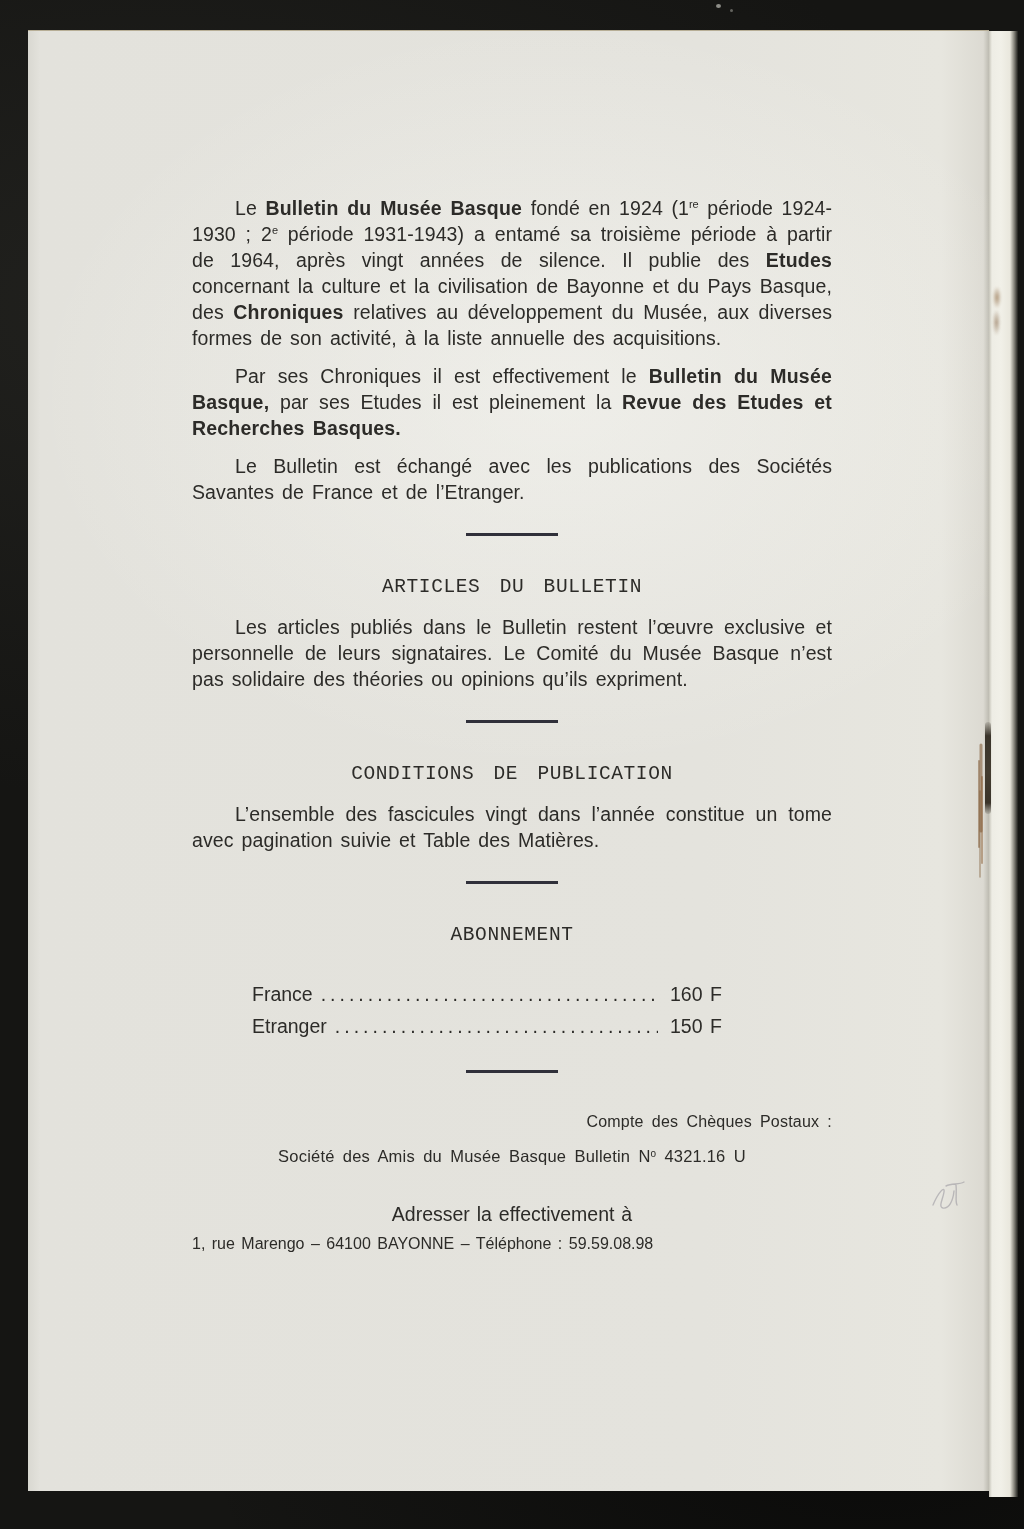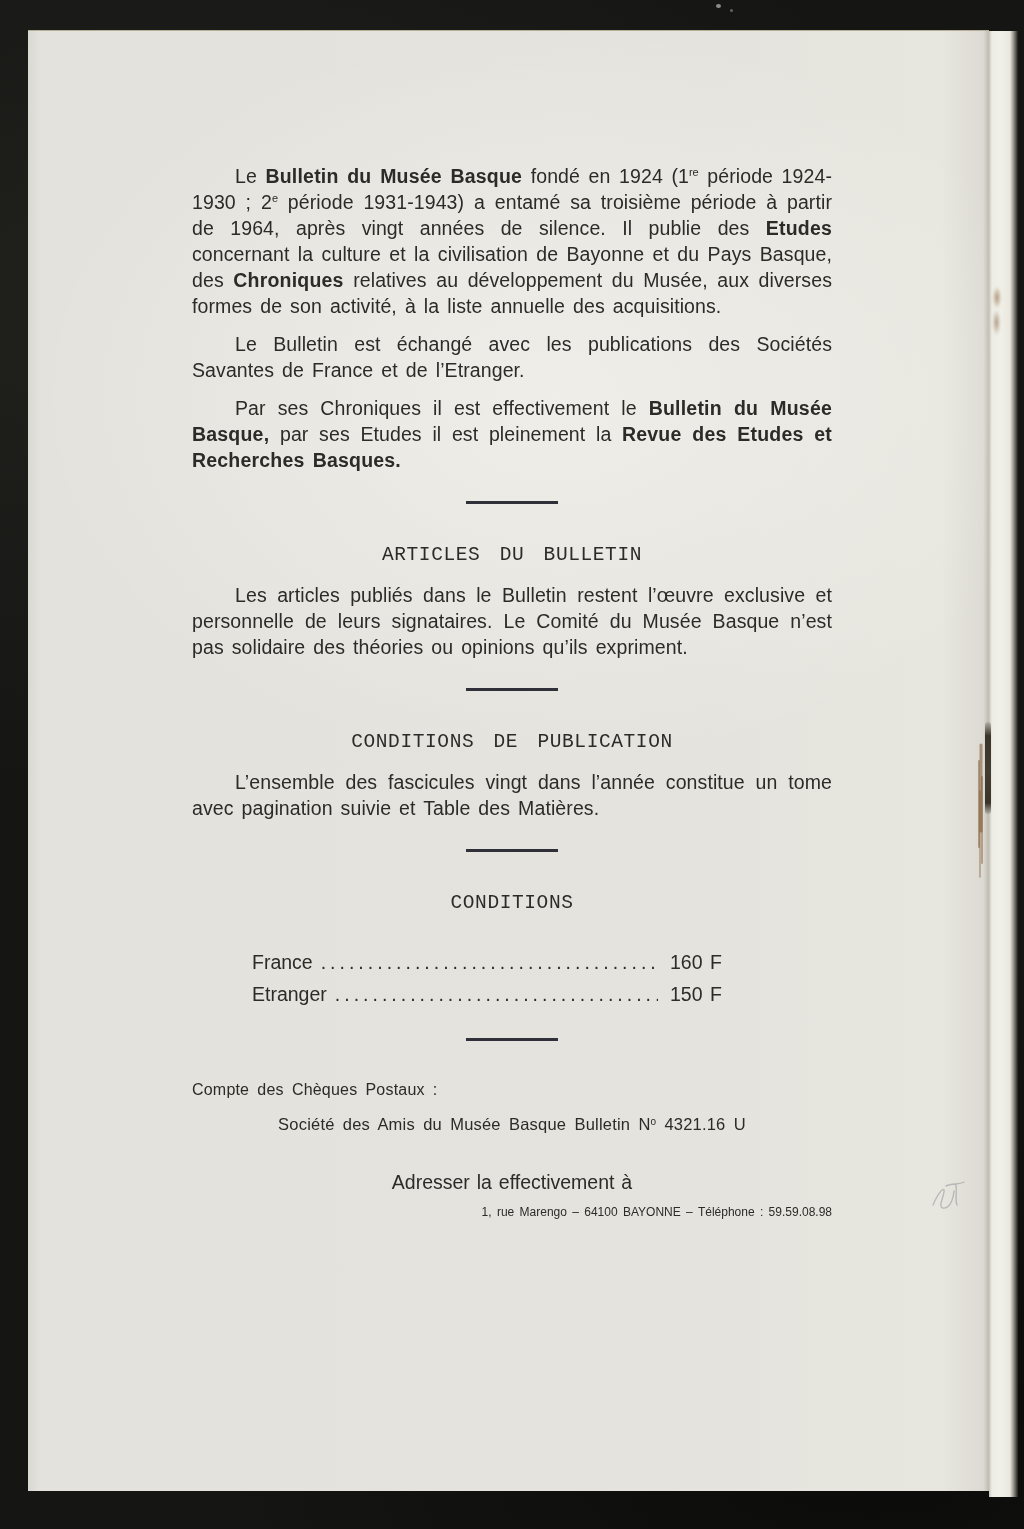--- a/index.html
+++ b/index.html
@@ -21,21 +21,21 @@
   .dust-2 { left: 730px; top: 9px; width: 3px; height: 3px; background: #64645f; }
 
   .paper {
     position: absolute; left: 28px; top: 30px; width: 961px; height: 1460px;
     background:
       radial-gradient(700px 500px at 55% 25%, rgba(252,252,248,0.45), transparent 75%),
       linear-gradient(to right, #d9d8d1 0px, #e3e2dc 12px, #e4e3dd 70%, #e7e6df 95%, #dcdad2 99.4%, #bdbbb1 100%);
     border-top: 1px solid #b7ae96;
   }
   .content {
-    position: absolute; left: 164px; top: 132px; width: 640px;
+    position: absolute; left: 164px; top: 164px; width: 640px;
     color: #2c2b28;
   }
   .para {
     margin: 0 0 12px 0;
     font-size: 19.5px; line-height: 26px;
     text-align: justify;
     word-spacing: 2.5px; letter-spacing: 0.1px;
   }
   .indent { text-indent: 43px; }
   .para b { letter-spacing: 0.2px; }
@@ -61,30 +61,30 @@
   }
   .sub-label { flex: none; }
   .sub-dots {
     flex: 1 1 auto; overflow: hidden; white-space: nowrap;
     letter-spacing: 4px; margin: 0 2px 0 8px;
   }
   .sub-price { flex: none; width: 52px; margin-left: 10px; text-align: left; }
 
   .ccp-line1 {
     margin: 0 0 12px 0; font-size: 16px; line-height: 22px;
-    text-align: left; word-spacing: 3.5px; letter-spacing: 0.2px;
+    text-align: right; word-spacing: 3.5px; letter-spacing: 0.2px;
   }
   .ccp-line2 {
     margin: 0; font-size: 16.5px; line-height: 22px;
     text-align: center; word-spacing: 3.5px; letter-spacing: 0.2px;
   }
   .ccp-line2 sup { font-size: 10px; top: -5px; }
   .addr-1 { margin: 34px 0 0 0; font-size: 19.5px; line-height: 27px; text-align: center; word-spacing: 1.5px; }
   .addr-2 { margin: 3px 0 0 0;  font-size: 19.5px; line-height: 27px; text-align: center; word-spacing: 1.5px; }
-  .addr-3 { margin: 5px 0 12px 0;  font-size: 12px;   line-height: 22px; text-align: right; word-spacing: 2px; }
+  .addr-3 { margin: 5px 0 12px 0;  font-size: 16px;   line-height: 22px; text-align: left; word-spacing: 2px; }
 
   .pencil {
     position: absolute; left: 898px; top: 1138px; width: 48px; height: 54px;
     opacity: 0.5;
   }
 
   .page-edge {
     position: absolute; left: 989px; top: 31px; width: 29px; height: 1466px;
     background: linear-gradient(to right,
       #c6c4b9 0px, #eeede5 3px, #f1f0e8 12px, #e9e7dd 21px,
@@ -113,37 +113,37 @@
 
 <div class="scan-bg">
   <span class="dust dust-1"></span>
   <span class="dust dust-2"></span>
 
   <section class="paper">
     <div class="content">
 
       <p class="para indent"><span>Le </span><b>Bulletin du Musée Basque</b><span> fondé en 1924 (1</span><sup>re</sup><span> période 1924-1930 ; 2</span><sup>e</sup><span> période 1931-1943) a entamé sa troisième période à partir de 1964, après vingt années de silence. Il publie des </span><b>Etudes</b><span> concernant la culture et la civilisation de Bayonne et du Pays Basque, des </span><b>Chroniques</b><span> relatives au développement du Musée, aux diverses formes de son activité, à la liste annuelle des acquisitions.</span></p>
 
+      <p class="para indent"><span>Par ses Chroniques il est effectivement le </span><b>Bulletin du Musée Basque,</b><span> par ses Etudes il est pleinement la </span><b>Revue des Etudes et Recherches Basques.</b></p>
+
       <p class="para indent"><span>Le Bulletin est échangé avec les publications des Sociétés Savantes de France et de l’Etranger.</span></p>
-
-      <p class="para indent"><span>Par ses Chroniques il est effectivement le </span><b>Bulletin du Musée Basque,</b><span> par ses Etudes il est pleinement la </span><b>Revue des Etudes et Recherches Basques.</b></p>
 
       <div class="divider"></div>
 
       <h2 class="heading">ARTICLES DU BULLETIN</h2>
       <p class="para indent"><span>Les articles publiés dans le Bulletin restent l’œuvre exclusive et personnelle de leurs signataires. Le Comité du Musée Basque n’est pas solidaire des théories ou opinions qu’ils expriment.</span></p>
 
       <div class="divider"></div>
 
       <h2 class="heading">CONDITIONS DE PUBLICATION</h2>
       <p class="para indent"><span>L’ensemble des fascicules vingt dans l’année constitue un tome avec pagination suivie et Table des Matières.</span></p>
 
       <div class="divider"></div>
 
-      <h2 class="heading">CONDITIONS</h2>
+      <h2 class="heading">ABONNEMENT</h2>
 
       <div class="subs">
         <div class="sub-row">
           <span class="sub-label">France</span>
           <span class="sub-dots">............................................................</span>
           <span class="sub-price">160 F</span>
         </div>
         <div class="sub-row">
           <span class="sub-label">Etranger</span>
           <span class="sub-dots">............................................................</span>

